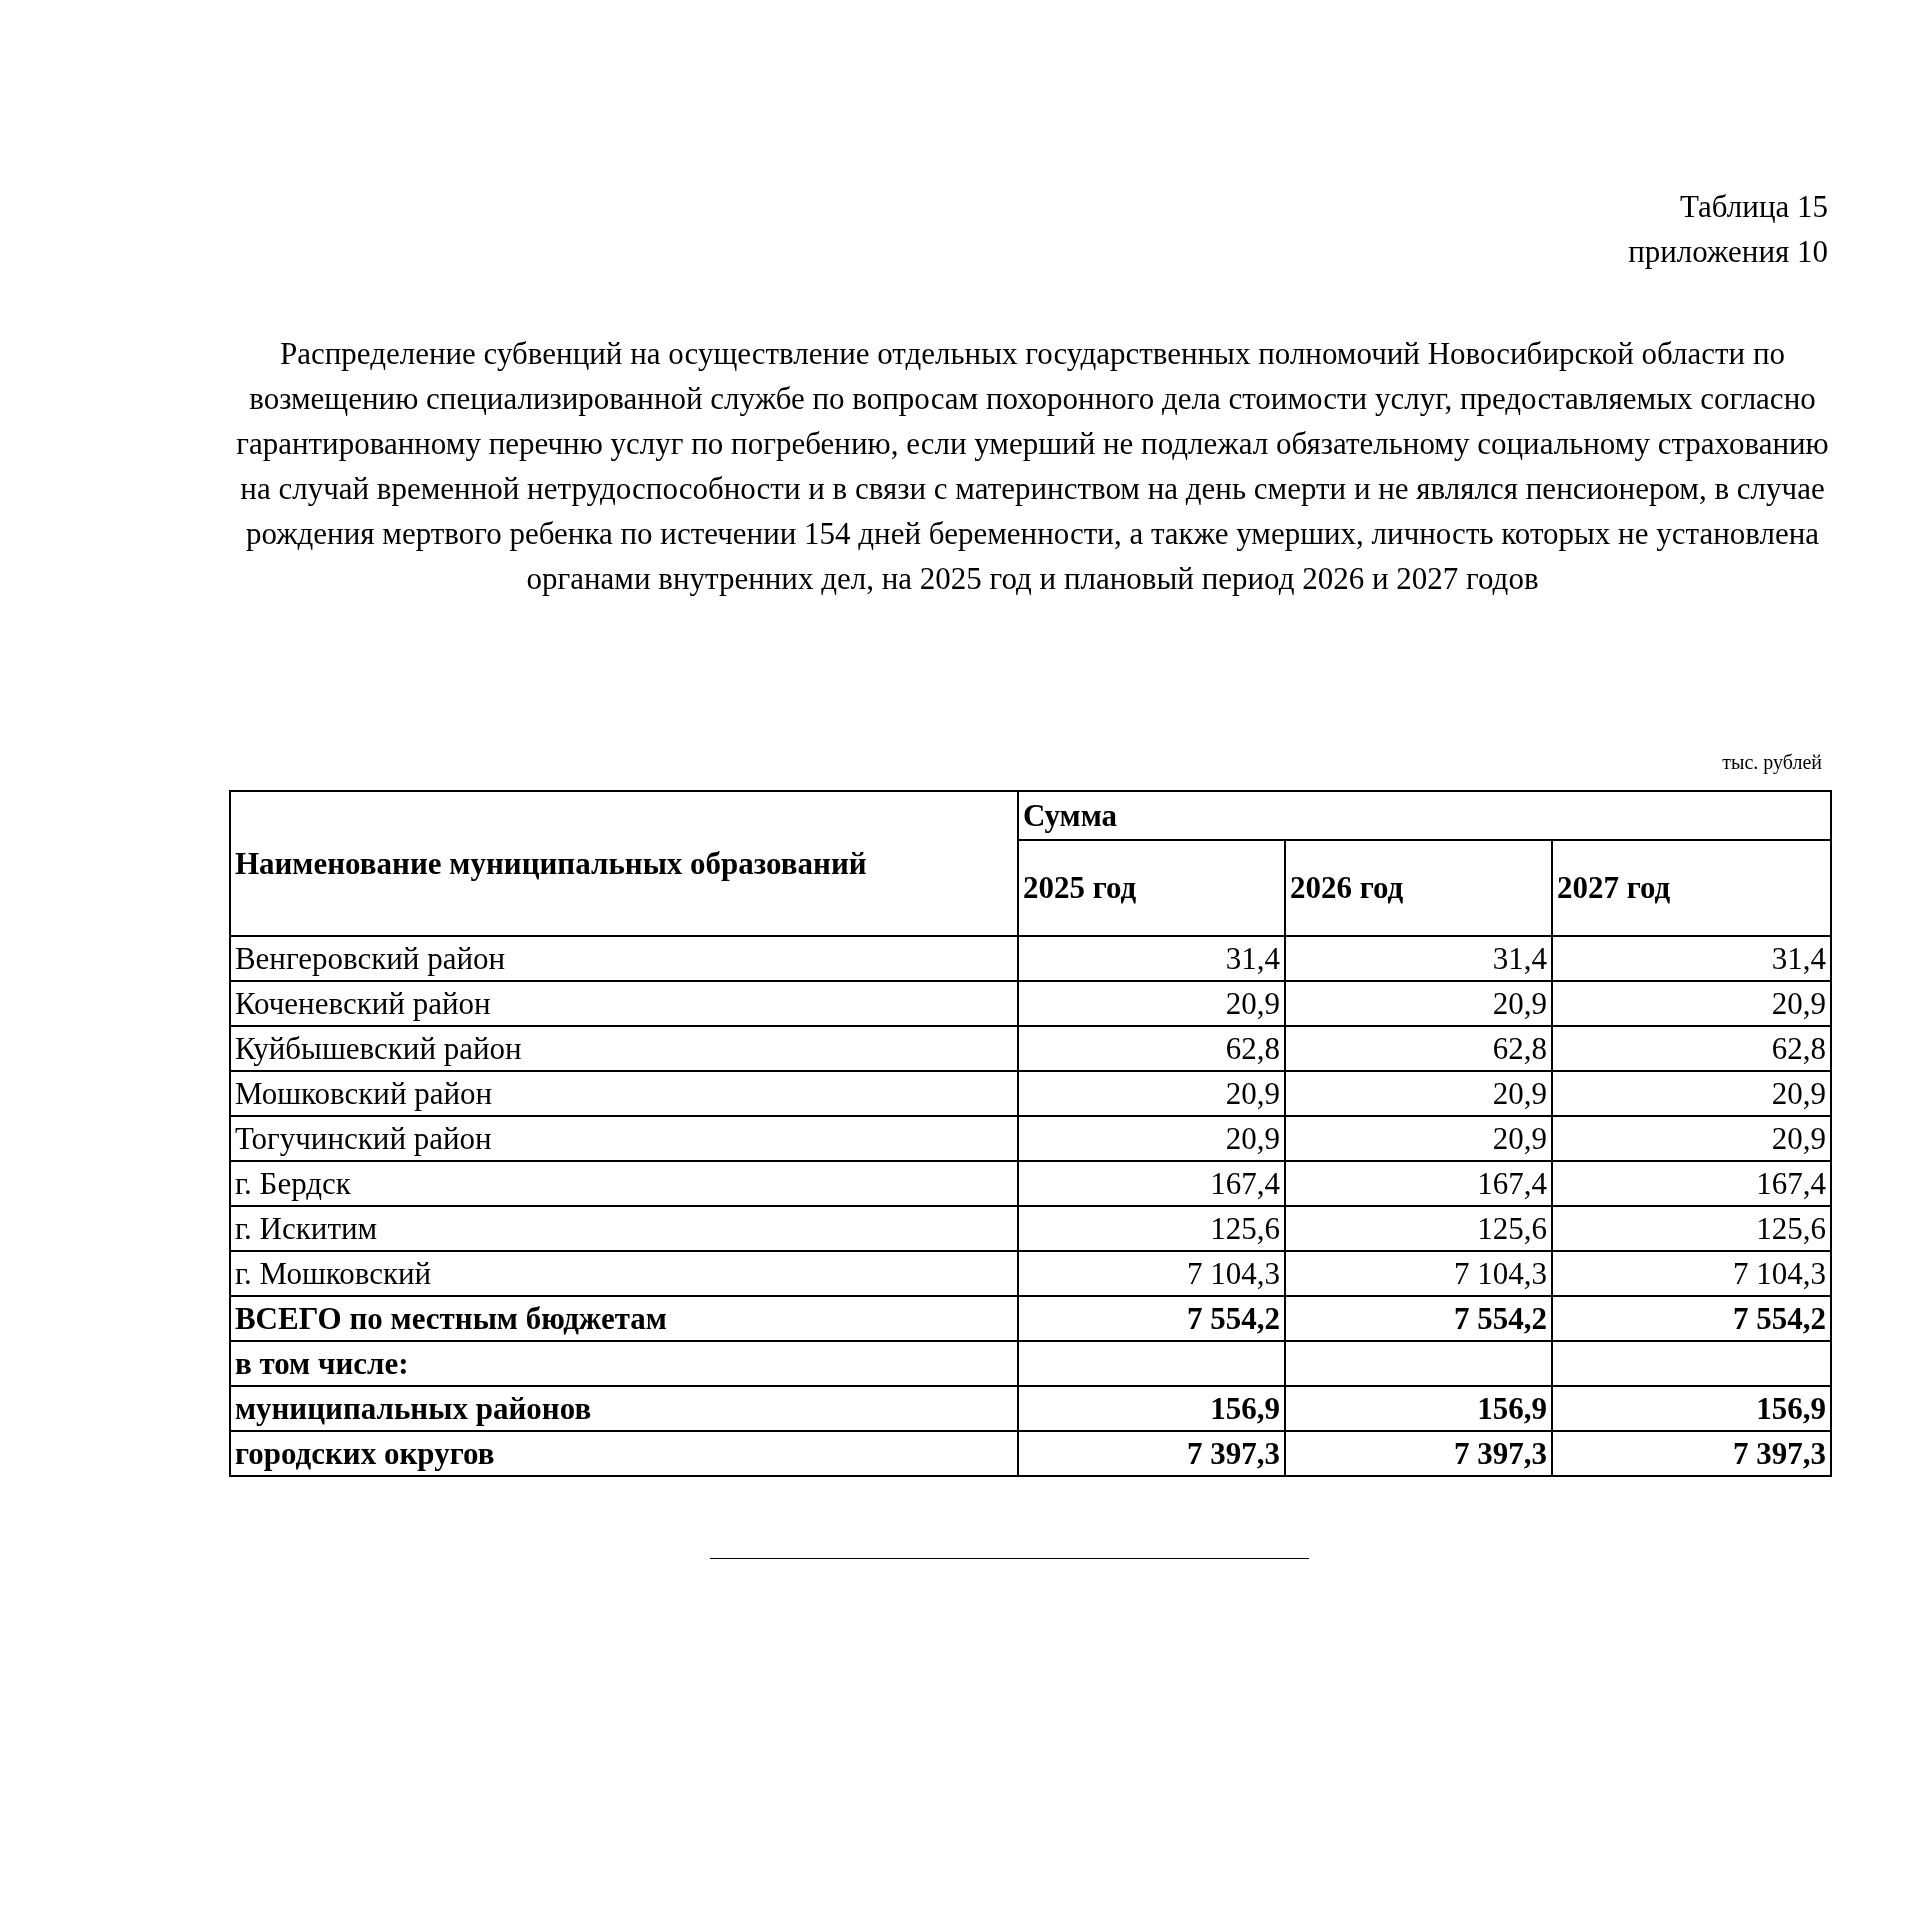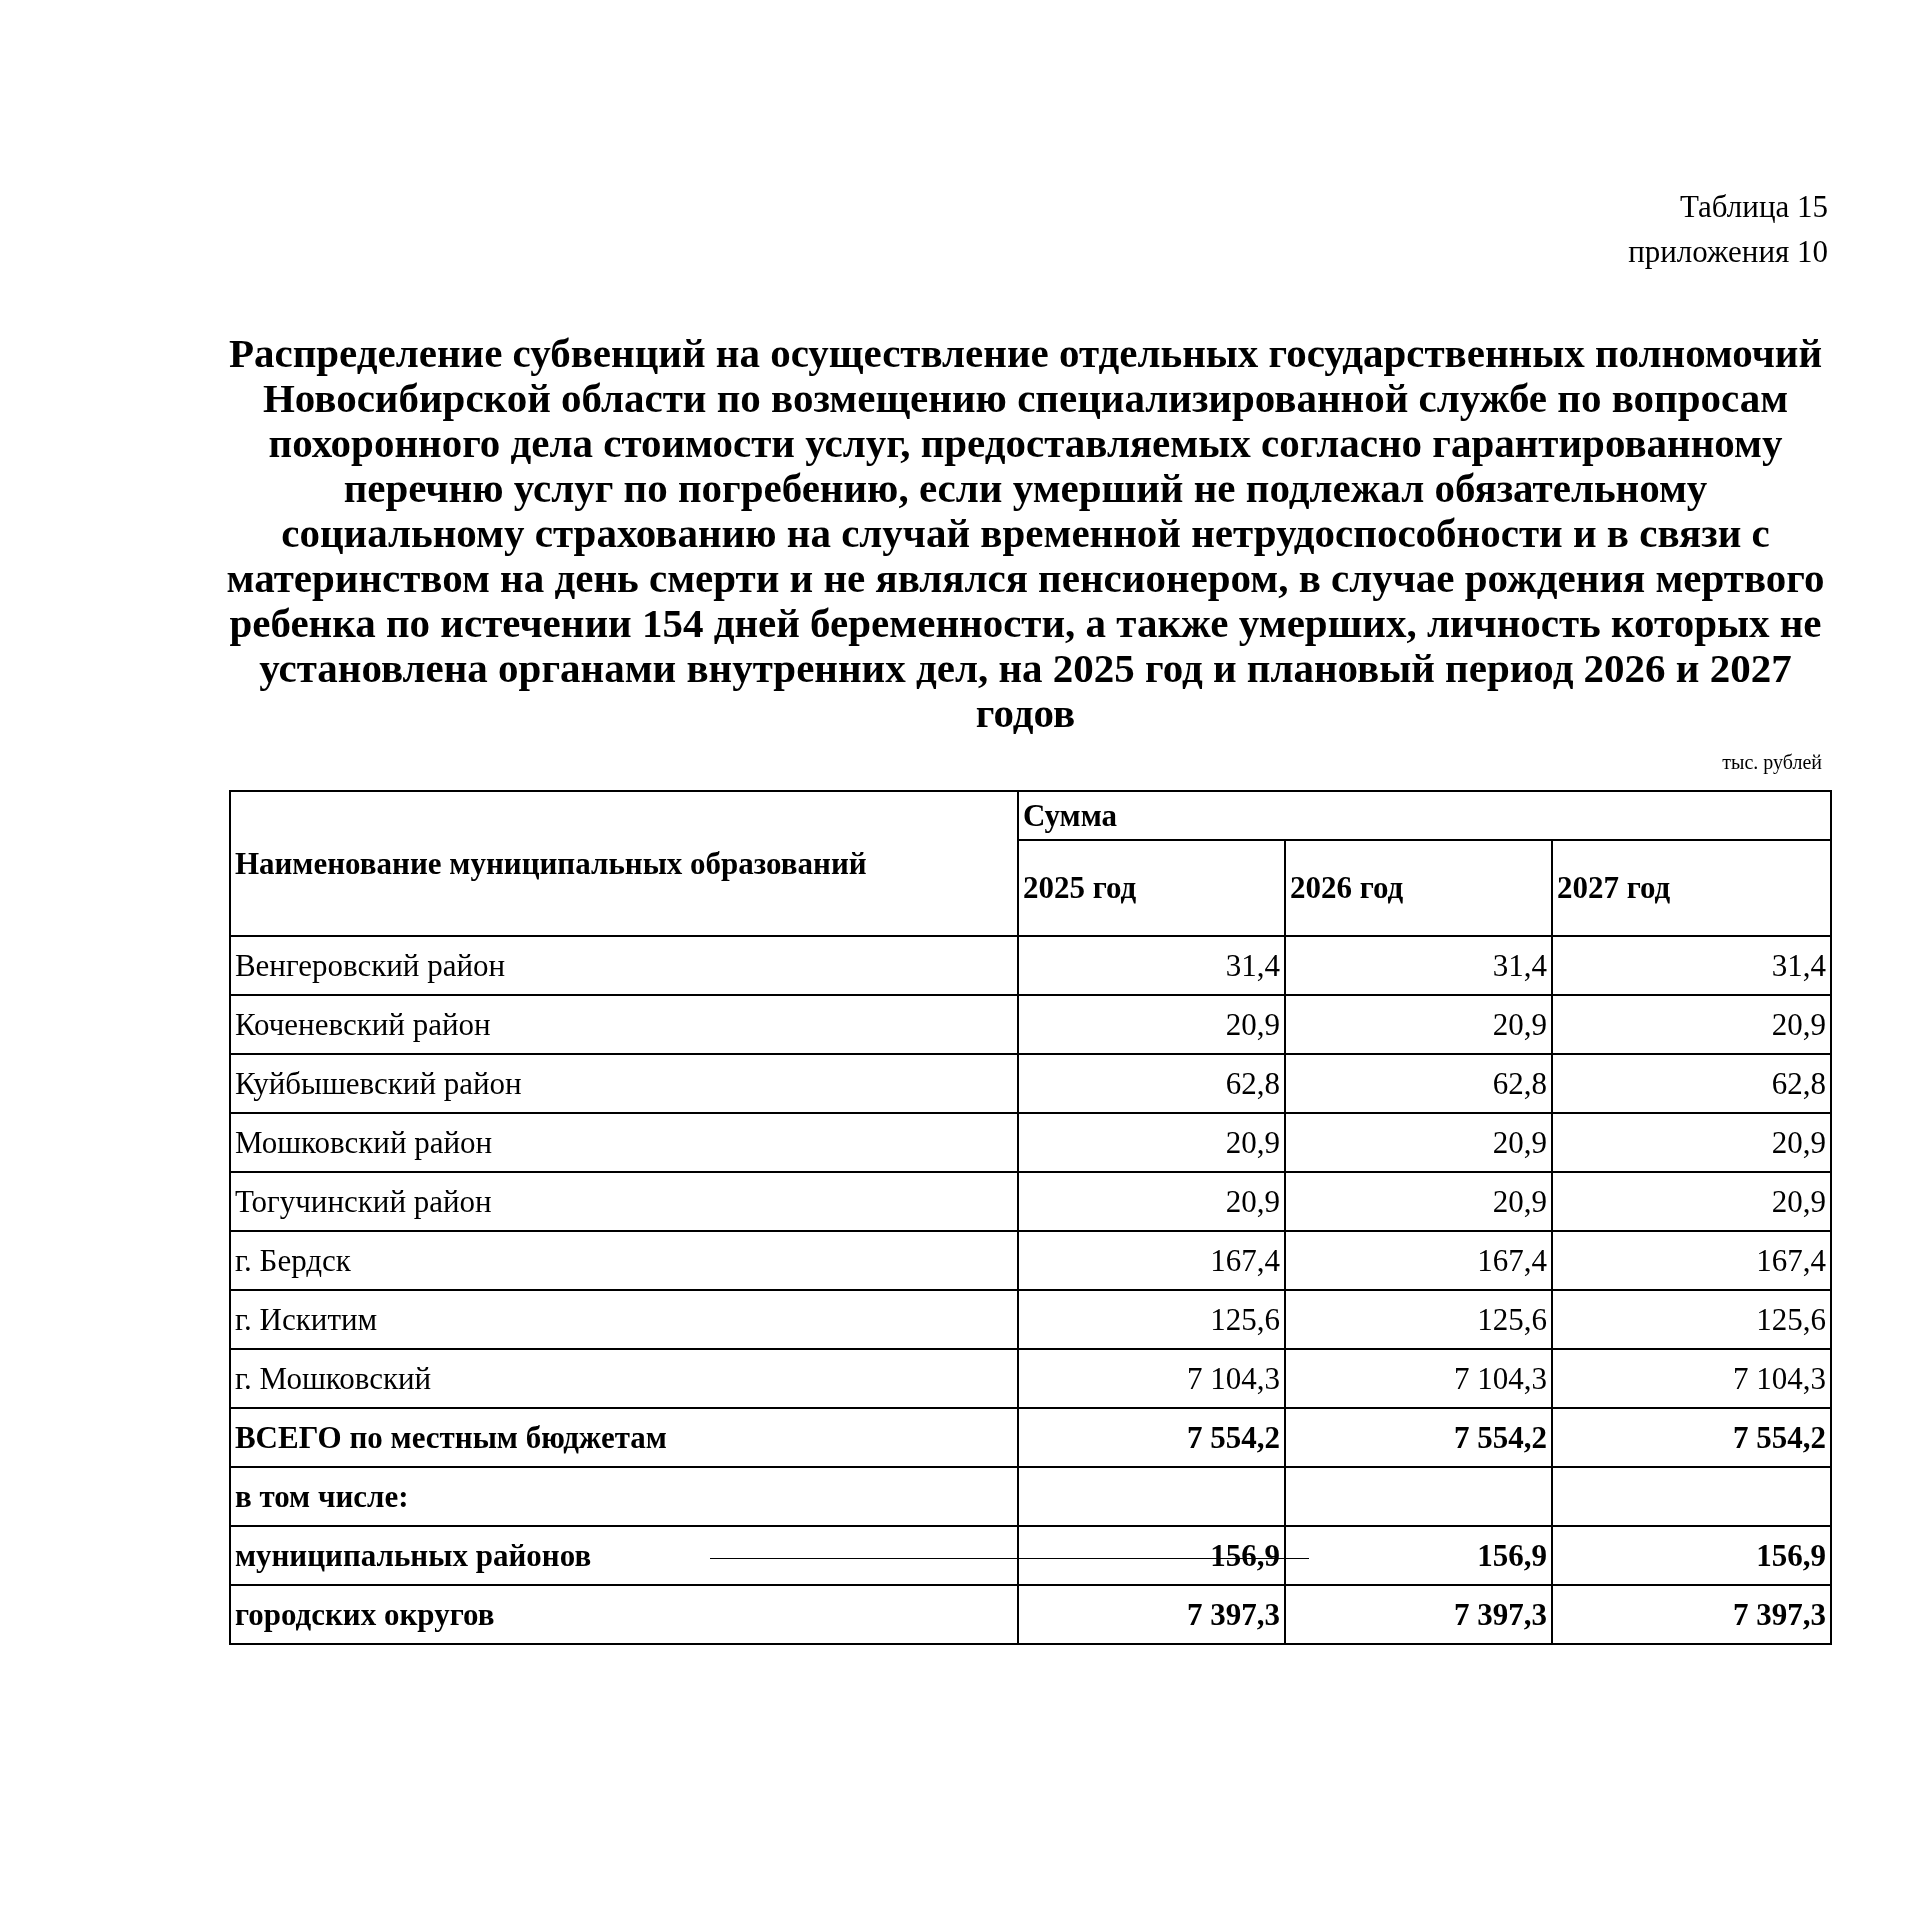--- a/index.html
+++ b/index.html
@@ -5,38 +5,38 @@
     html, body { margin: 0; padding: 0; background: #ffffff; }
     body {
       width: 1911px; height: 2702px; position: relative; overflow: hidden;
       font-family: "Liberation Serif", "DejaVu Serif", serif; color: #000000;
     }
     .annex {
       position: absolute; right: 83px; top: 184px; text-align: right;
       font-size: 31px; line-height: 45px;
     }
     .title {
-      position: absolute; left: 224px; width: 1603px; top: 331px;
-      text-align: center; font-weight: bold; font-size: 41px; line-height: 45px;
+      position: absolute; left: 231px; width: 1603px; top: 331px;
+      text-align: center; font-weight: normal; font-size: 31px; line-height: 45px;
     }
     .units {
       position: absolute; right: 89px; top: 744px; font-size: 20px; line-height: 37px;
     }
     table.grid {
       position: absolute; left: 229px; top: 790px; width: 1600px;
       border-collapse: collapse; table-layout: fixed; font-size: 31px;
     }
     table.grid td, table.grid th { border: 2.3px solid #000000; padding: 0 3.9px; }
     table.grid th { font-weight: bold; text-align: left; vertical-align: middle; }
     col.c-name { width: 788px; }
     col.c-y { width: 267px; }
     col.c-y3 { width: 279px; }
     tr.h1 { height: 49px; }
     tr.h2 { height: 96px; padding-left: 26px; }
-    tr.body-row { height: 59px; }
+    tr.body-row { height: 45px; }
     td.name { text-align: left; vertical-align: middle; white-space: nowrap; line-height: 39px; }
     td.num { text-align: right; vertical-align: middle; white-space: nowrap; line-height: 39px; }
     tr.bold td { font-weight: bold; }
     .end-rule {
       position: absolute; left: 710px; width: 599px; top: 1558px; height: 0;
       border-top: 1.9px solid #000000;
     }
   </style>
 </head>
 <body>

